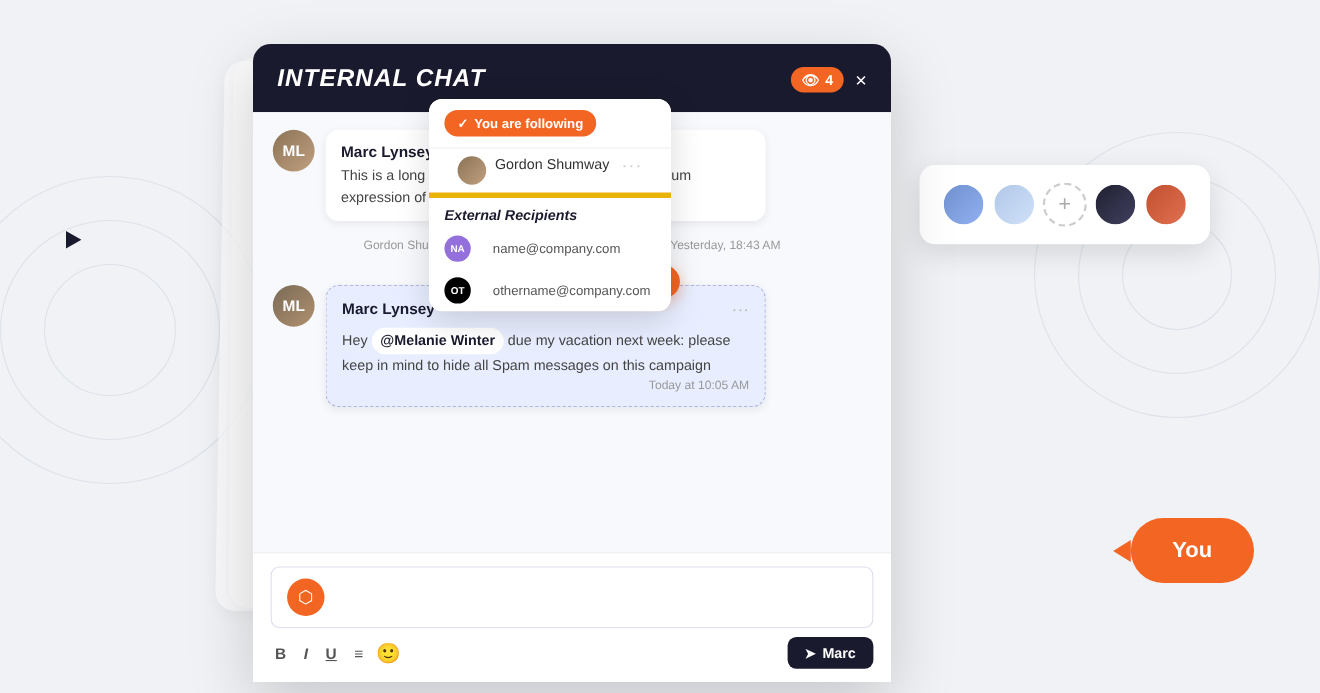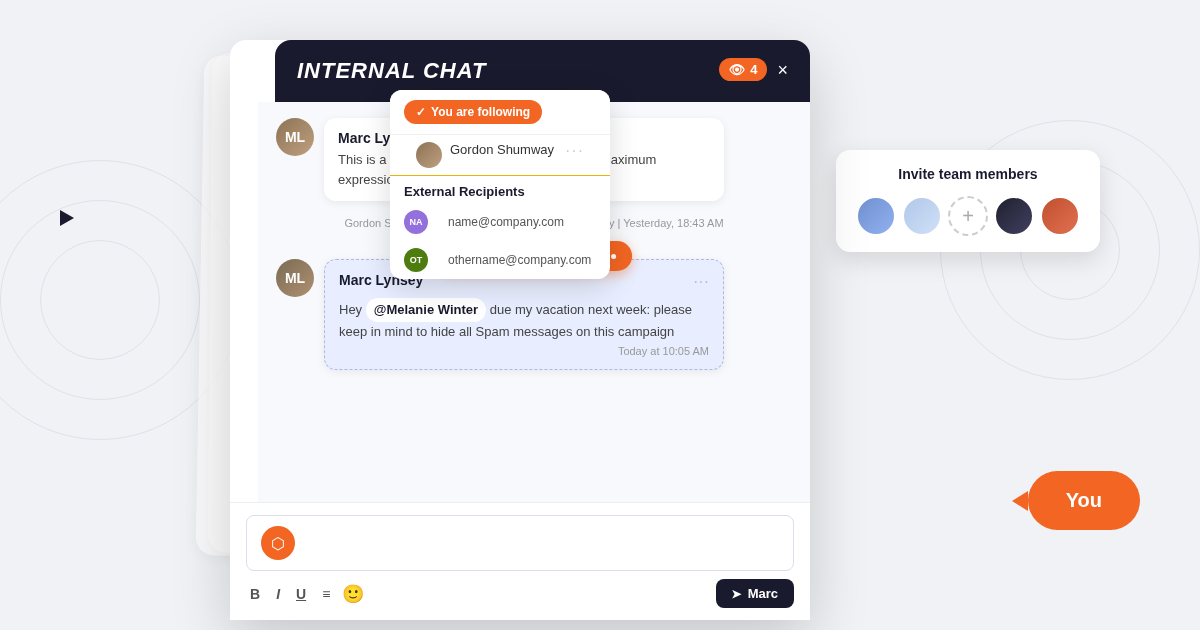--- a/index.html
+++ b/index.html
@@ -79,23 +79,22 @@
       box-shadow: 0 20px 60px rgba(0,0,0,0.18);
       overflow: visible;
       z-index: 20;
     }
 
     .chat-header {
       background: #1a1a2e;
       border-radius: 16px 16px 0 0;
       padding: 18px 22px;
       display: flex;
-      align-items: flex-start;
+      align-items: flex-end;
       justify-content: space-between;
-      margin-left: 45px;
     }
     .chat-title {
       color: white;
       font-size: 22px;
       font-weight: 900;
       font-style: italic;
       letter-spacing: 1px;
     }
     .chat-header-right {
       display: flex;
@@ -119,21 +118,20 @@
       cursor: pointer;
       background: none;
       border: none;
       line-height: 1;
     }
 
     .chat-body {
       padding: 16px 18px;
       background: #f8f9fc;
       min-height: 400px;
-      margin-left: 28px;
     }
 
     
     .message-row {
       display: flex;
       align-items: flex-start;
       gap: 10px;
       margin-bottom: 16px;
     }
     .avatar {
@@ -353,21 +351,22 @@
       margin-left: auto;
       font-size: 16px;
       color: #ccc;
       letter-spacing: 1px;
     }
     .external-section-title {
       font-size: 13px;
       font-weight: 700;
       color: #1a1a2e;
       padding: 8px 14px 4px;
-      border-top: 1px solid #eab308;
+      border-top: 5px solid #eab308;
+      font-style: italic;
     }
     .external-item {
       display: flex;
       align-items: center;
       gap: 20px;
       padding: 7px 14px;
       font-size: 12px;
       color: #555;
     }
     .ext-avatar {
@@ -376,21 +375,21 @@
       border-radius: 50%;
       display: flex;
       align-items: center;
       justify-content: center;
       font-size: 9px;
       font-weight: 700;
       color: white;
       flex-shrink: 0;
     }
     .ea-na { background: #9370db; }
-    .ea-ot { background: #4d7c0f; }
+    .ea-ot { background: #000000; }
 
     
     .invite-panel {
       position: absolute;
       right: 100px;
       top: 150px;
       background: white;
       border-radius: 14px;
       padding: 16px 20px;
       box-shadow: 0 8px 25px rgba(0,0,0,0.12);
@@ -487,21 +486,20 @@
 <div class="jake-label">
   <div class="jake-arrow"></div>
 </div>
 
 <div class="you-label">
   <div class="you-arrow"></div>
   <div class="you-pill">You</div>
 </div>
 
 <div class="invite-panel">
-  <div class="invite-title">Invite team members</div>
   <div class="team-avatars">
     <div class="team-avatar ta-1"></div>
     <div class="team-avatar ta-2"></div>
     <div class="add-btn-circle">+</div>
     <div class="team-avatar ta-4"></div>
     <div class="team-avatar ta-5"></div>
   </div>
 </div>
 
 <div class="following-dropdown">

